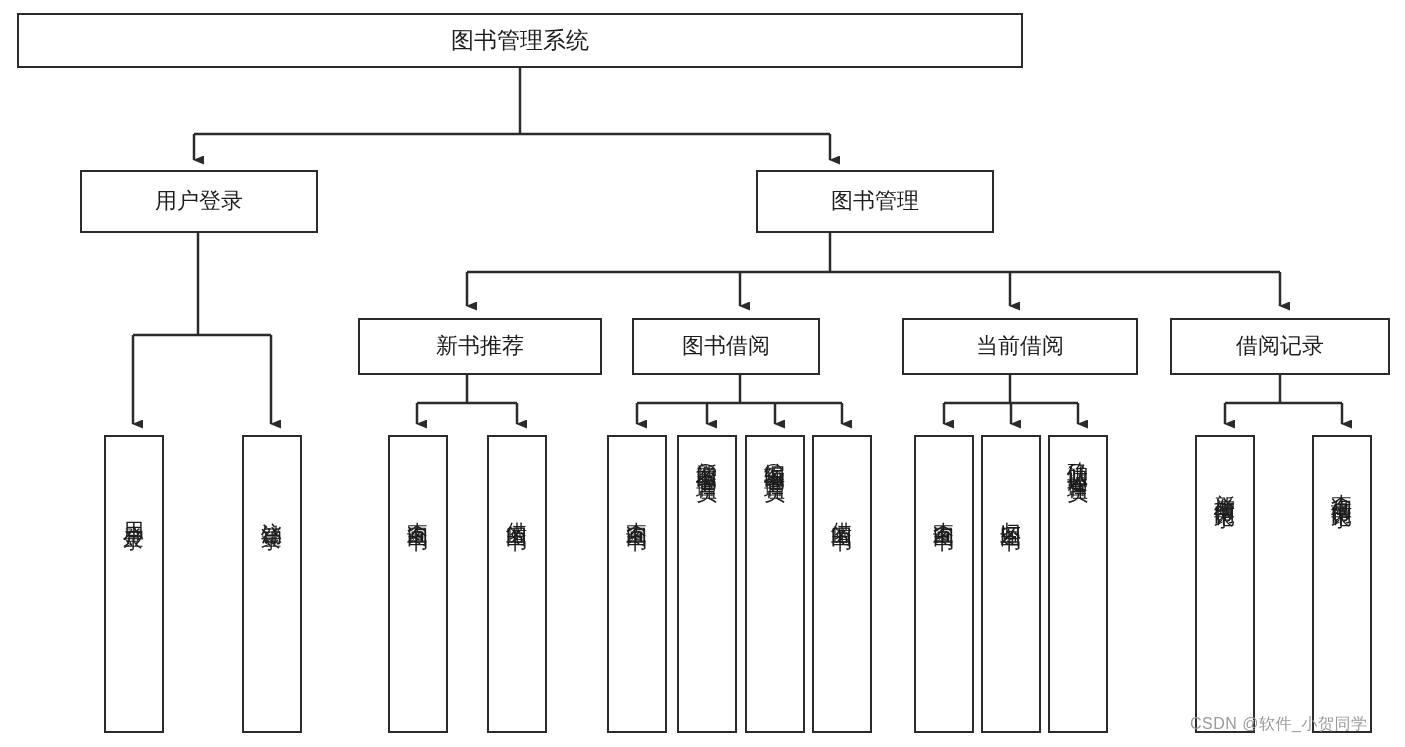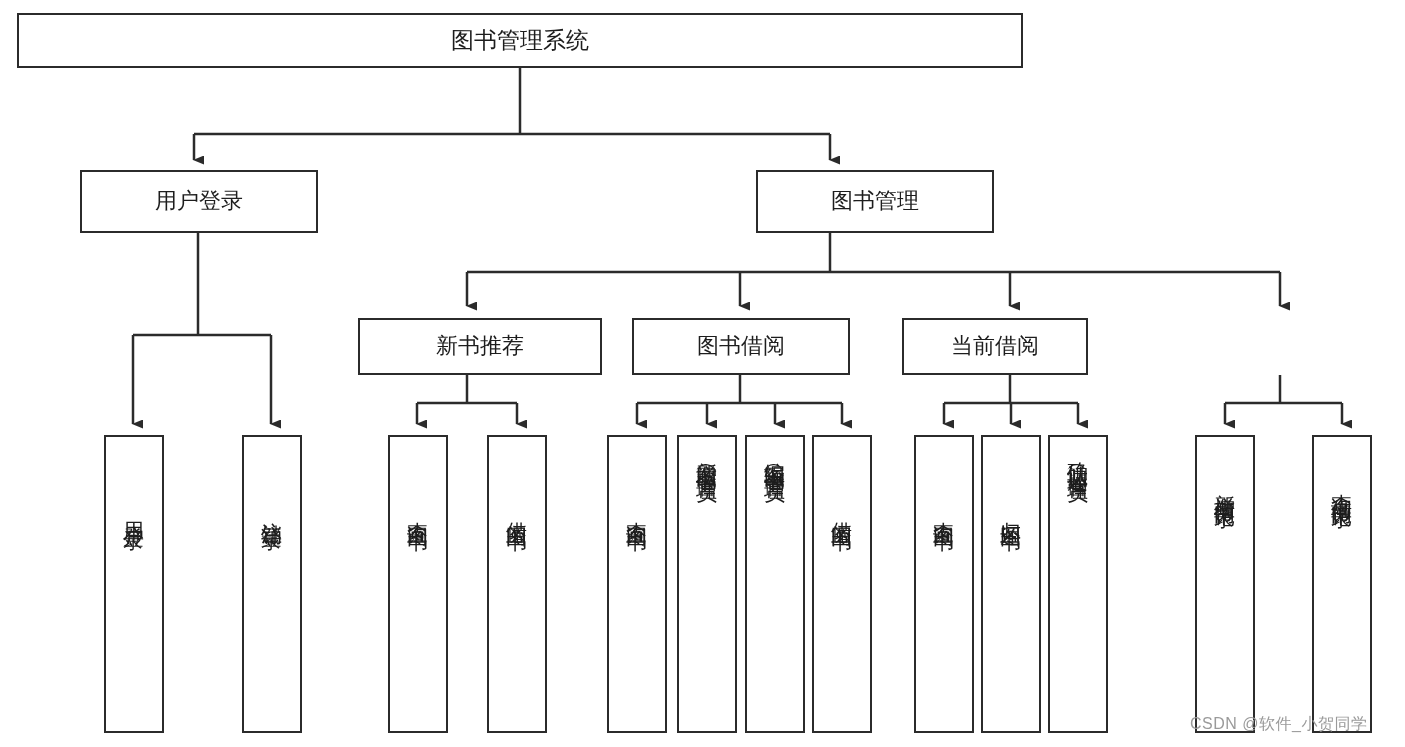--- a/index.html
+++ b/index.html
@@ -134,25 +134,28 @@
   <div class="node level2" style="left:80px; top:170px; width:238px; height:63px;">
     <span class="node-label">用户登录</span>
   </div>
   <div class="node level2" style="left:712px; top:170px; width:238px; height:63px;margin-left:44px;">
     <span class="node-label">图书管理</span>
   </div>
 
   <div class="node level2" style="left:358px; top:318px; width:244px; height:57px;">
     <span class="node-label">新书推荐</span>
   </div>
-  <div class="node level2" style="left:632px; top:318px; width:218px; height:57px;">
+  <div class="node level2" style="left:632px; top:318px; width:188px; height:57px;">
     <span class="node-label">图书借阅</span>
   </div>
-  <div class="node level2" style="left:902px; top:318px; width:186px; height:57px;">
+  <div class="node level2" style="left:902px; top:318px; width:236px; height:57px;">
     <span class="node-label">当前借阅</span>
+  </div>
+  <div class="node level2" style="left:1170px; top:318px; width:220px; height:57px;">
+    <span class="node-label">借阅记录</span>
   </div>
 
   <div class="node leaf" style="left:104px; top:435px; width:60px; height:298px; padding-top:68px;">
     <span class="node-label">用户登录</span>
   </div>
   <div class="node leaf" style="left:242px; top:435px; width:60px; height:298px; padding-top:68px;">
     <span class="node-label">注销登录</span>
   </div>
 
   <div class="node leaf" style="left:388px; top:435px; width:60px; height:298px; padding-top:68px;">

